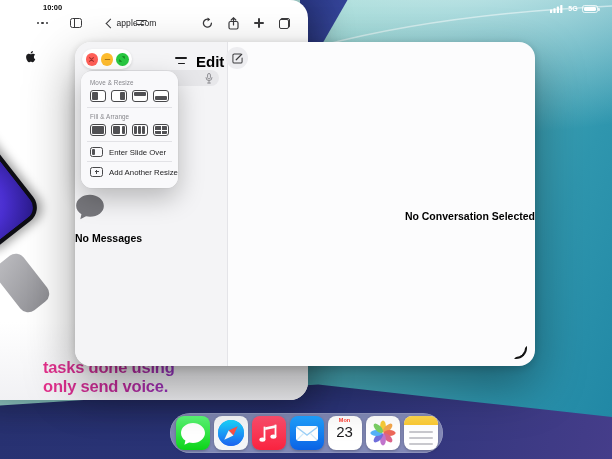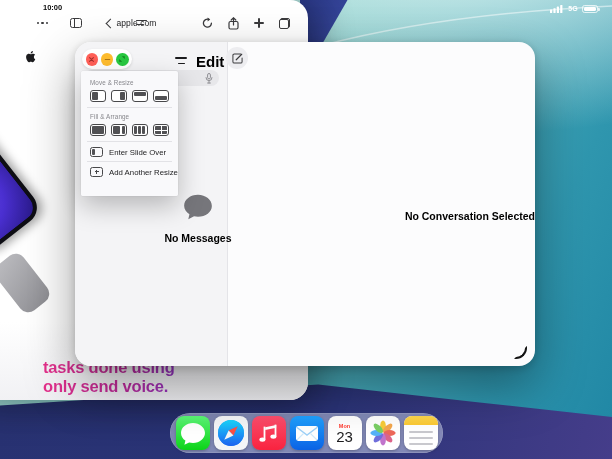--- a/index.html
+++ b/index.html
@@ -80,21 +80,21 @@
   .app { width:34px; height:34px; border-radius:8px; overflow:hidden; position:relative; flex:0 0 auto;
     box-shadow:0 1px 3px rgba(0,0,0,.25); }
   .app-messages { background:linear-gradient(180deg,#5cf777,#0bd318); }
   .app-safari   { background:#f4f5f7; }
   .app-music    { background:linear-gradient(180deg,#fd4e6d,#f9233f); }
   .app-mail     { background:linear-gradient(180deg,#1fa2ff,#0b62e4); }
   .app-calendar { background:#fff; }
   .app-photos   { background:#fff; }
   .app-notes    { background:#fff; }
   .app svg { position:absolute; left:0; top:0; }
-  .cal-wrap { position:absolute; inset:0; display:flex; flex-direction:column; align-items:center; justify-content:center; }
+  .cal-wrap { position:absolute; inset:0; display:flex; flex-direction:column; align-items:center; }
   .cal-mon { color:#ff3b30; font-size:5.5px; font-weight:700; margin-top:1px; }
   .cal-day { color:#1c1c1e; font-size:15px; font-weight:300; line-height:1; margin-top:.5px; }
   .notes-band { position:absolute; left:0; right:0; top:0; height:9px; background:linear-gradient(#ffd84d,#fcc934); }
   .notes-line { position:absolute; left:5px; right:5px; height:1.6px; background:#c9c9ce; border-radius:1px; }
 
   
   .messages { position:absolute; left:75px; top:42px; width:460px; height:324px; z-index:4;
     background:#fcfcfd; border-radius:16px; overflow:hidden;
     box-shadow:0 20px 50px rgba(0,0,0,.38), 0 2px 10px rgba(0,0,0,.18); }
   .msg-sidebar { position:absolute; left:0; top:0; width:153px; height:100%;
@@ -104,32 +104,32 @@
   .light { width:13px; height:13px; border-radius:50%; display:flex; align-items:center; justify-content:center; }
   .light-red { background:#ff5f57; } .light-yellow { background:#febc2e; } .light-green { background:#28c840; }
   .msg-filter { position:absolute; left:100px; top:15px; width:12px; height:8px; }
   .msg-filter::before { content:""; position:absolute; left:0; right:0; top:0; height:1.5px; background:#1c1c1e; border-radius:1px; }
   .msg-filter::after { content:""; position:absolute; left:2.5px; right:2.5px; bottom:1px; height:1.5px; background:#1c1c1e; border-radius:1px; }
   .msg-edit { position:absolute; left:121px; top:11px; font-size:15px; font-weight:600; color:#000; }
   .msg-compose { position:absolute; left:151px; top:5px; width:22px; height:22px; border-radius:50%;
     background:#ededf0; display:flex; align-items:center; justify-content:center; }
   .msg-search { position:absolute; left:9px; top:28px; width:135px; height:16px; border-radius:8px; background:#e7e7ea; }
   .msg-search svg { position:absolute; right:6px; top:3px; }
-  .sb-empty { position:absolute; left:0; top:152px; width:170px; text-align:center;margin-left:38px; }
+  .sb-empty { position:absolute; left:0; top:152px; width:170px; text-align:left; }
   .sb-empty .bubble { margin:0 auto 8px; width:30px; }
   .sb-title { font-size:10.5px; font-weight:700; color:#000; }
   .sb-sub { margin:4px auto 0; width:120px; font-size:8px; line-height:1.3; color:#8e8e93; }
   .pane-empty { position:absolute; left:153px; right:0; top:168px; text-align:right;
     font-size:10.5px; font-weight:700; color:#000; }
   .resize-corner { position:absolute; right:8px; bottom:7px; width:13px; height:13px;
     border:2.4px solid transparent; border-bottom-color:#141414; border-right-color:#141414; border-radius:0 0 11px 0; }
 
   
   .win-menu { position:absolute; left:81px; top:71px; width:97px; z-index:5;
-    background:rgba(249,249,251,.97); border-radius:2px; padding:7px 9px 16px;
+    background:rgba(249,249,251,.97); border-radius:11px; padding:7px 9px 8px;
     box-shadow:0 10px 26px rgba(0,0,0,.25), 0 0 0 .5px rgba(0,0,0,.05); }
   .wm-title { font-size:6.3px; color:#86868b; letter-spacing:.1px; margin:1px 0 4px; }
   .wm-row { display:flex; gap:5px; margin-bottom:5px; }
   .wm-div { height:1px; background:#e2e2e6; margin:4px -3px 5px; }
   .mi { width:16px; height:12px; border:1.3px solid #48484a; border-radius:3px; position:relative; background:#fff; flex:0 0 auto; }
   .mi b { position:absolute; background:#515154; border-radius:1px; }
   .mi-lefthalf b { left:1px; top:1px; bottom:1px; width:5.5px; }
   .mi-righthalf b { right:1px; top:1px; bottom:1px; width:5.5px; }
   .mi-tophalf b { left:1px; right:1px; top:1px; height:3.6px; }
   .mi-bottomhalf b { left:1px; right:1px; bottom:1px; height:3.6px; }

